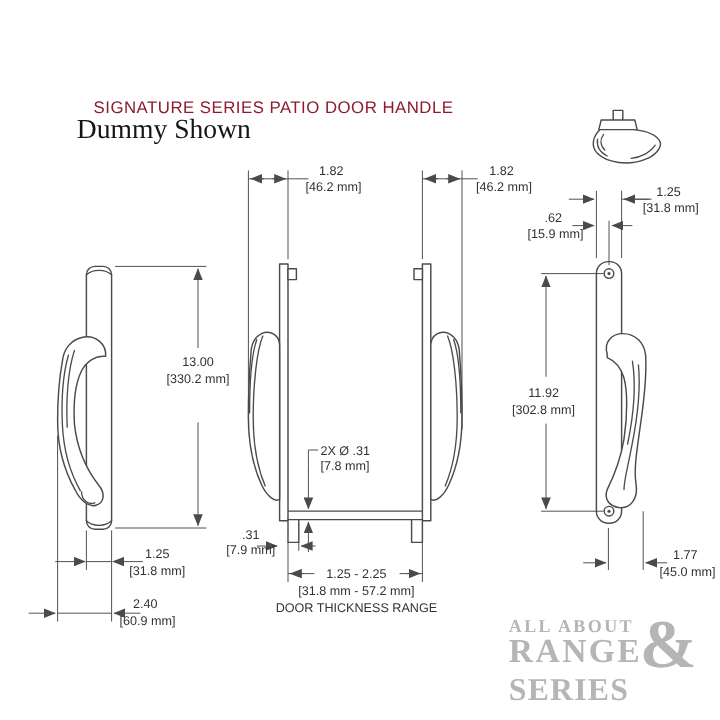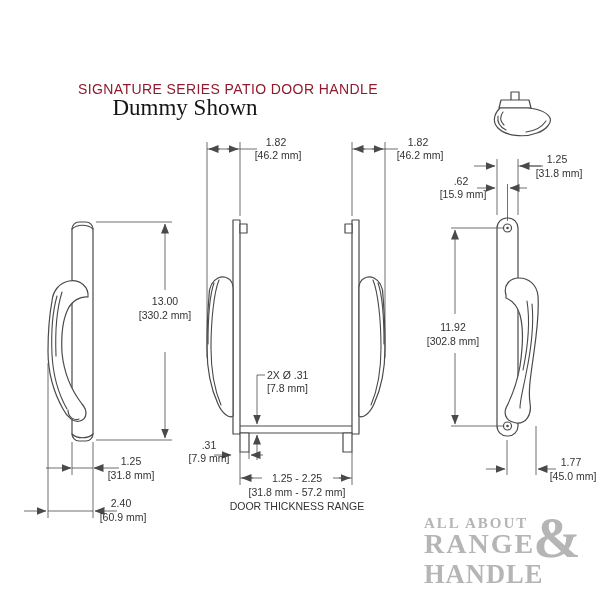--- a/index.html
+++ b/index.html
@@ -1,20 +1,20 @@
 <!DOCTYPE html>
 <html><head>
 <meta charset="utf-8">
 <style>
   html,body{margin:0;padding:0;background:#fff;}
   #canvas{position:relative;width:600px;height:600px;background:#fff;overflow:hidden;
           font-family:"Liberation Sans", sans-serif;margin-top:28px;}
   .title{position:absolute;left:78px;top:53px;font-size:14px;letter-spacing:.4px;
          color:#8E1B2E;white-space:nowrap;}
-  .subtitle{position:absolute;left:80px;top:67px;width:210px;text-align:center;
+  .subtitle{position:absolute;left:64px;top:67px;width:210px;
             font-family:"Liberation Serif", serif;font-size:23px;color:#151515;}
   #drawing{position:absolute;left:0;top:0;}
   .obj{fill:#fff;stroke:#4a4a4a;stroke-width:1.2;stroke-linejoin:round;}
   .objn{fill:none;stroke:#4a4a4a;stroke-width:1.1;stroke-linecap:round;}
   .dim{stroke:#4a4a4a;stroke-width:.8;fill:none;}
   .dt{font:10.5px "Liberation Sans", sans-serif;fill:#333;}
   .logo{position:absolute;left:424px;top:487px;width:160px;color:#b5b5b5;
         font-family:"Liberation Serif", serif;font-weight:bold;}
   .logo-row{display:flex;align-items:flex-start;}
   .l1{font-size:15px;letter-spacing:2px;line-height:1.1;}
@@ -215,16 +215,16 @@
   </svg>
 
   <div class="logo">
     <div class="logo-row">
       <div>
         <div class="l1">ALL ABOUT</div>
         <div class="l2">RANGE</div>
       </div>
       <div class="amp">&amp;</div>
     </div>
-    <div class="l3">HANDLE</div>
+    <div class="l3">SERIES</div>
   </div>
 
 </div>
 
 </body></html>

